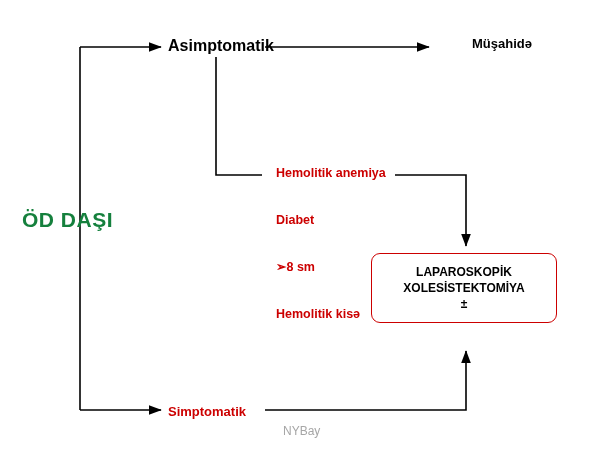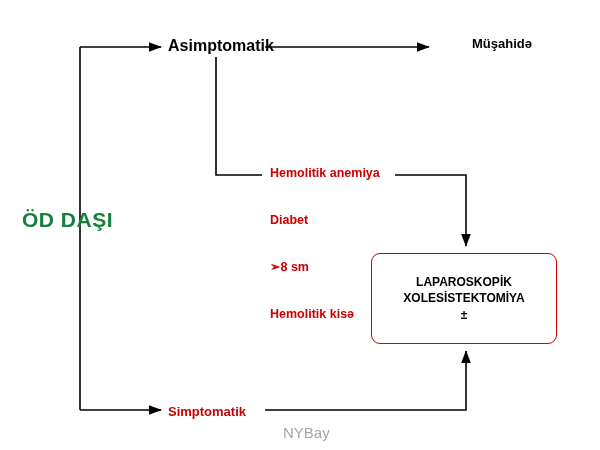--- a/index.html
+++ b/index.html
@@ -51,54 +51,54 @@
     color: #000000;
     margin-left: 36px;
   }
   .simptomatik-node {
     left: 168px;
     top: 404px;
     font-size: 13px;
     color: #cc0000;
   }
   .risk-node {
-    left: 270px;
+    left: 276px;
     top: 135px;
     font-size: 12.5px;
     color: #cc0000;
   }
   .risk-node .risk-line {
     display: block;
   }
   .box-node {
     left: 371px;
     top: 253px;
     width: 186px;
-    height: 91px;
+    height: 70px;
     border: 1.6px solid #cc0000;
     border-radius: 9px;
     background: #ffffff;
     box-sizing: border-box;
     display: flex;
     flex-direction: column;
     align-items: center;
     justify-content: center;
     font-size: 12px;
     color: #000000;
     text-align: center;
   }
   .box-node .box-line {
     display: block;
     line-height: 1.35;
   }
   .watermark {
     position: absolute;
     left: 283px;
     top: 424px;
-    font-size: 15px;
+    font-size: 12px;
     color: #a6a6a6;
     font-weight: normal;
   }
 </style>
 </head>
 <body>
 
 <div id="diagram">
 
   <svg class="lines" viewBox="0 0 600 450">

